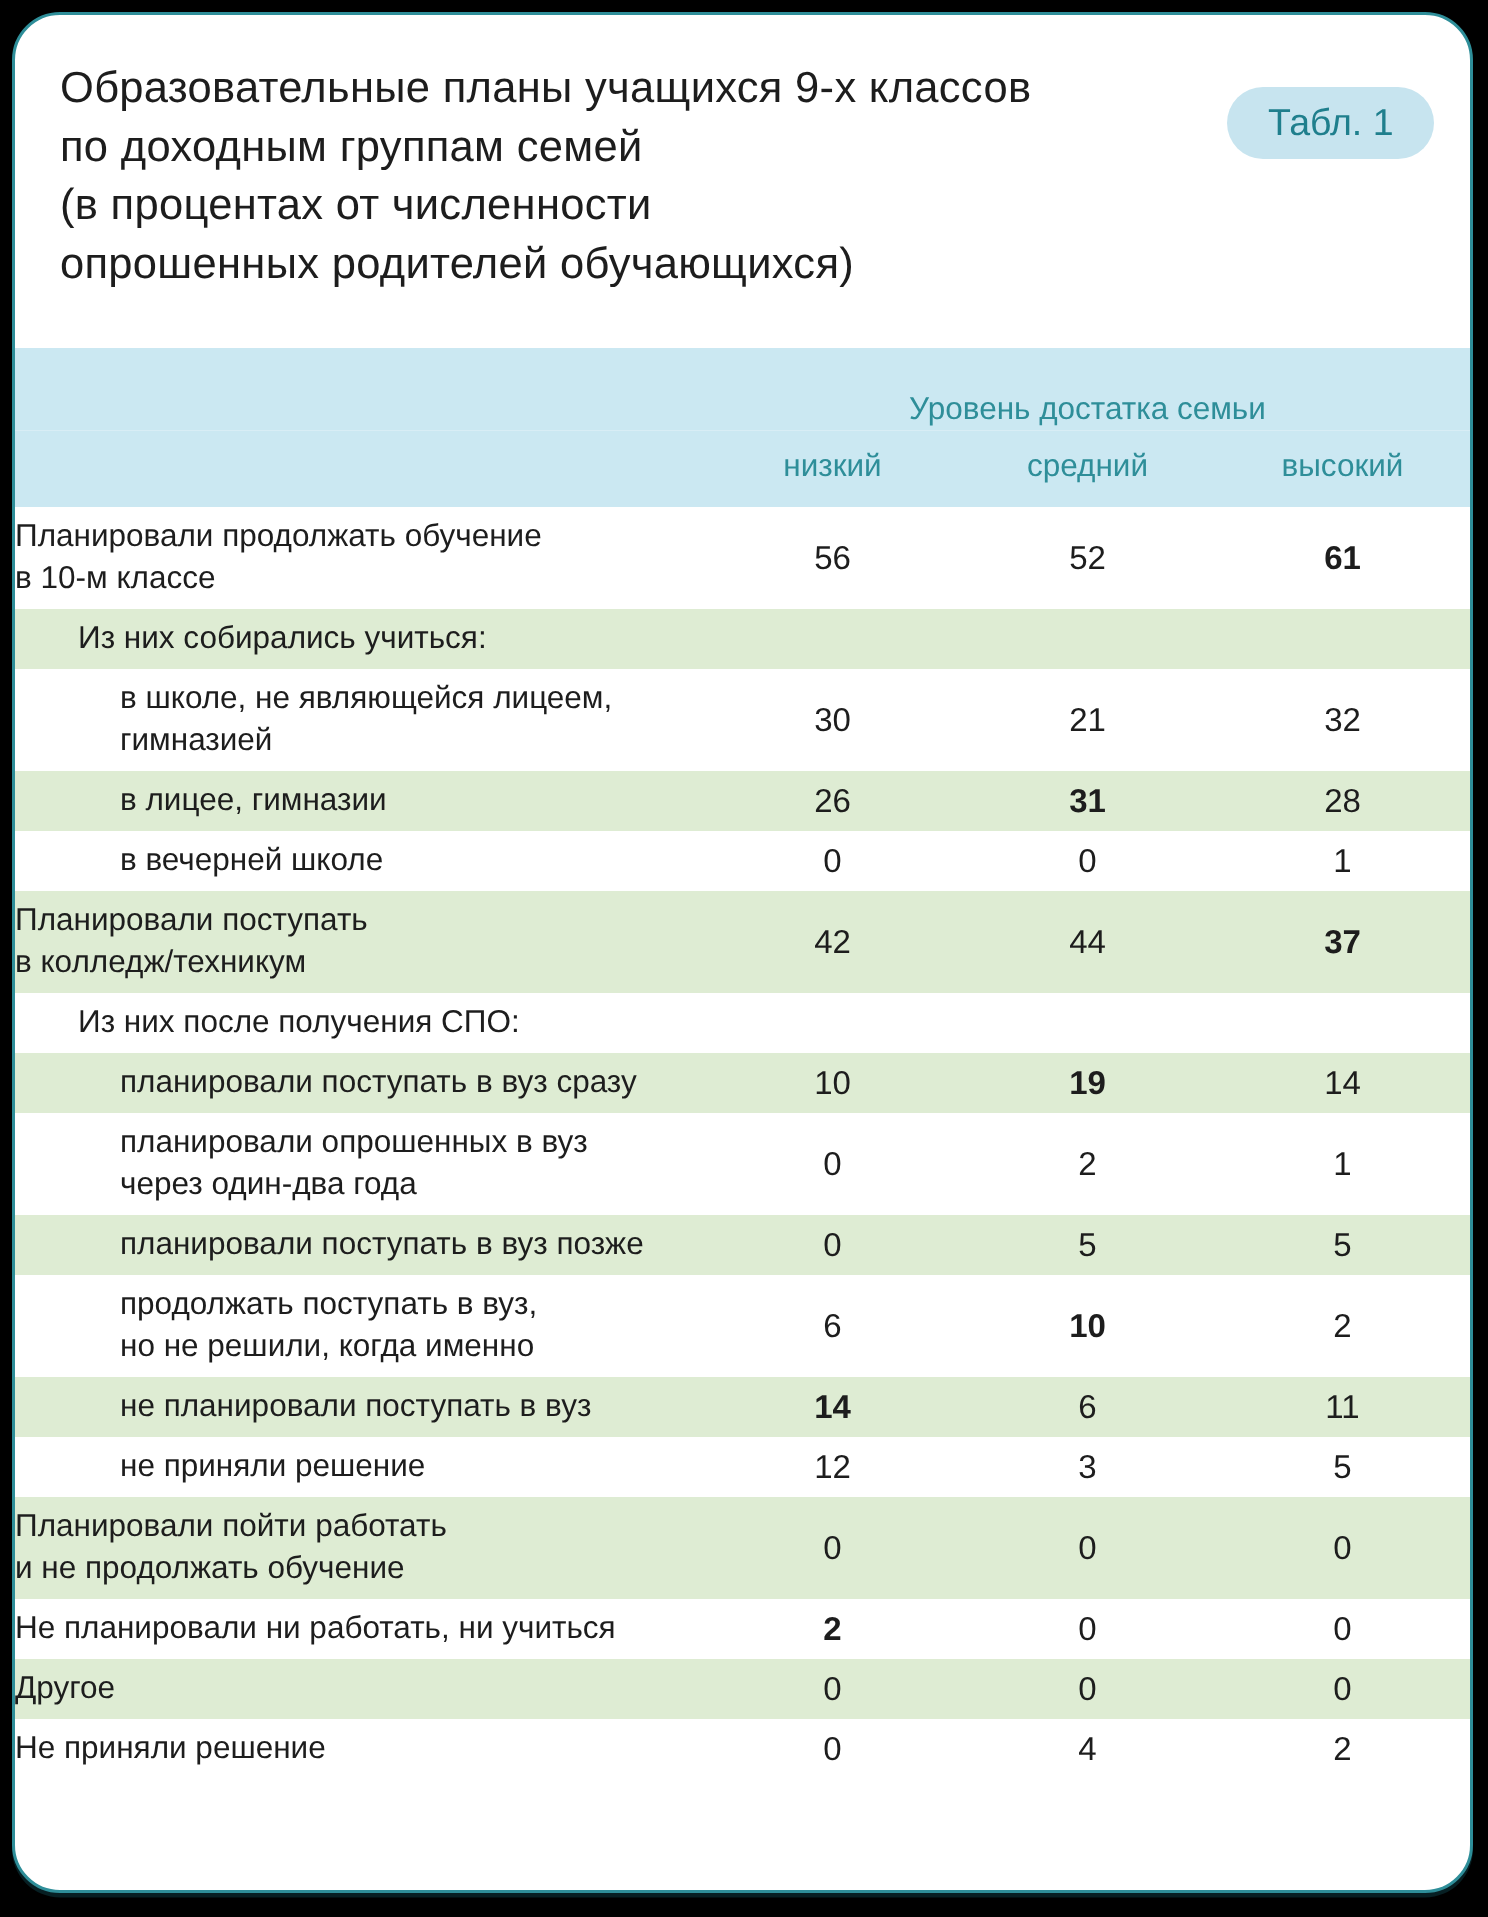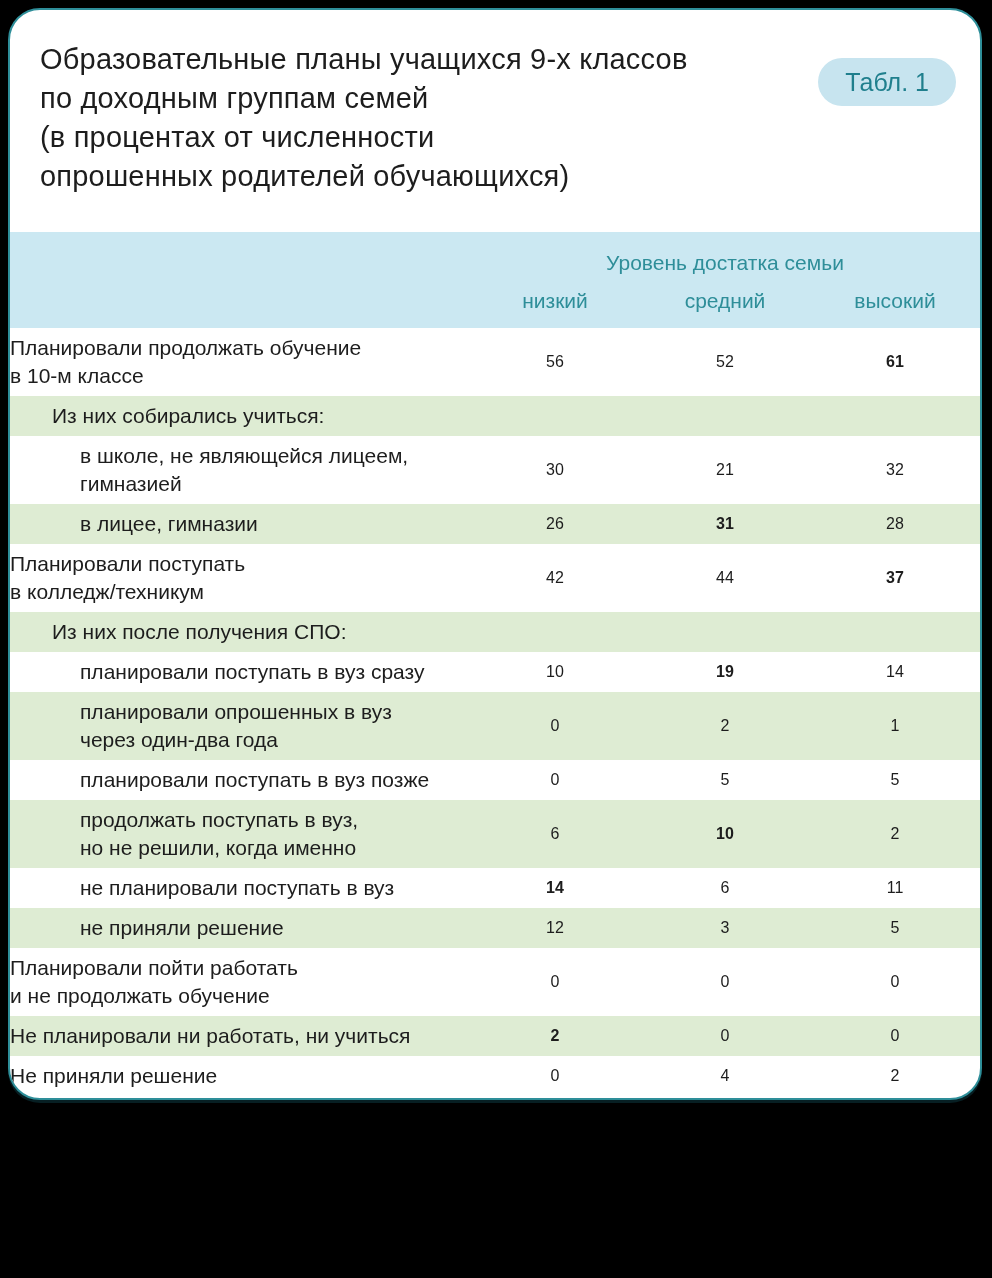--- a/index.html
+++ b/index.html
@@ -8,21 +8,21 @@
     --stripe-green:#deecd3; --text-dark:#1d1d1d; --source-teal:#58b2bc;
   }
   *{box-sizing:border-box; margin:0; padding:0;}
   html,body{width:992px; height:1278px; overflow:hidden;}
   body{
     background:var(--page-bg);
     font-family:"Liberation Sans", sans-serif;
     position:relative;
   }
   .card{
-    position:absolute; left:8px; top:8px; width:974px; height:1092px;
+    position:absolute; left:8px; top:8px; width:974px; height:1254px;
     background:var(--card-bg);
     border:2px solid var(--accent-teal);
     border-radius:32px;
     overflow:hidden;
     box-shadow:0 3px 0 rgba(20,90,100,.35);
   }
   .card-head{
     display:flex; justify-content:space-between; align-items:flex-start;
     padding:30px 20px 0 30px;
   }
@@ -38,31 +38,31 @@
   }
   table{
     width:100%; border-collapse:collapse; margin-top:36px;
     color:var(--text-dark); font-size:21px;
   }
   col.c-val{width:170px;}
   thead th{
     background:var(--header-bg); color:var(--accent-teal);
     font-weight:400; text-align:center;
   }
-  thead tr.group-row th{padding:19px 0 2px; font-size:21px;}
+  thead tr.group-row th{padding:29px 0 2px; font-size:21px;}
   thead tr.cols-row th{padding:12px 0 15px; font-size:21px;}
   tbody tr:nth-child(even){background:var(--stripe-green);}
   tbody td{
     padding:6px 0; line-height:28px; vertical-align:middle;
   }
   td.label{white-space:pre-line; padding-right:6px;}
   td.label.indent-0{}
   td.label.indent-1{padding-left:42px;}
   td.label.indent-2{padding-left:70px;}
-  td.val{text-align:center; font-size:16px;}
+  td.val{text-align:center; font-size:22px;}
   td.val.bold{font-weight:700;}
   .source{
     padding:25px 20px 0 30px; color:var(--source-teal);
     font-size:20px; letter-spacing:.3px;
   }
 </style>
 </head>
 <body>
 
 <div class="card">
@@ -114,20 +114,26 @@
           <td class="val">21</td>
           <td class="val">32</td>
         </tr>
         <tr>
           <td class="label indent-2">в лицее, гимназии</td>
           <td class="val">26</td>
           <td class="val bold">31</td>
           <td class="val">28</td>
         </tr>
         <tr>
+          <td class="label indent-2">в вечерней школе</td>
+          <td class="val">0</td>
+          <td class="val">0</td>
+          <td class="val">1</td>
+        </tr>
+        <tr>
           <td class="label indent-0">Планировали поступать
 в колледж/техникум</td>
           <td class="val">42</td>
           <td class="val">44</td>
           <td class="val bold">37</td>
         </tr>
         <tr>
           <td class="label indent-1">Из них после получения СПО:</td>
           <td class="val"></td>
           <td class="val"></td>
@@ -178,20 +184,26 @@
           <td class="val">0</td>
           <td class="val">0</td>
         </tr>
         <tr>
           <td class="label indent-0">Не планировали ни работать, ни учиться</td>
           <td class="val bold">2</td>
           <td class="val">0</td>
           <td class="val">0</td>
         </tr>
         <tr>
+          <td class="label indent-0">Другое</td>
+          <td class="val">0</td>
+          <td class="val">0</td>
+          <td class="val">0</td>
+        </tr>
+        <tr>
           <td class="label indent-0">Не приняли решение</td>
           <td class="val">0</td>
           <td class="val">4</td>
           <td class="val">2</td>
         </tr>
       </tbody>
   </table>
 
 </div>
 

